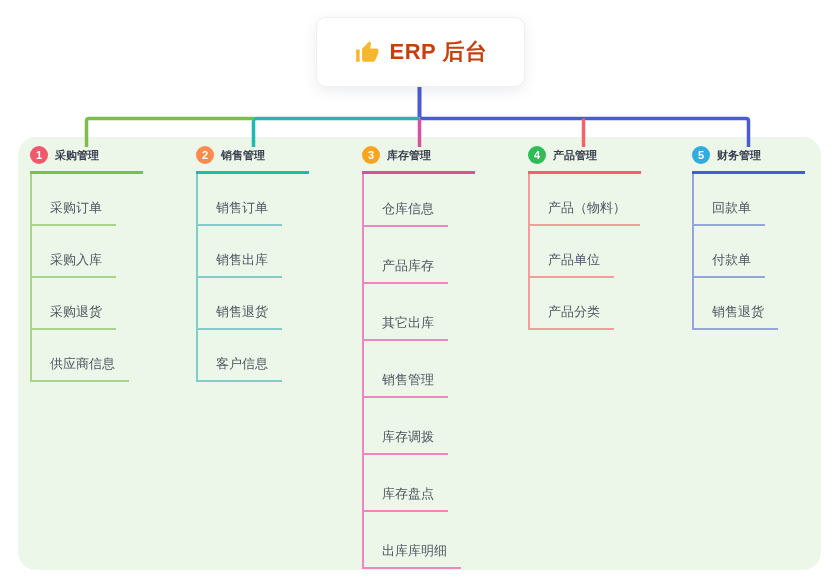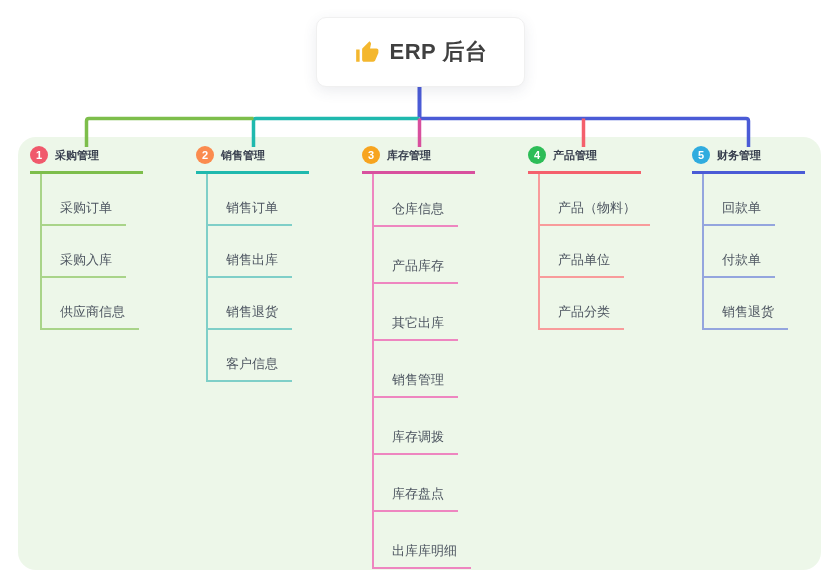--- a/index.html
+++ b/index.html
@@ -10,32 +10,32 @@
          background:#EDF7E9;border-radius:18px;z-index:0;}
 
   
   .wires{position:absolute;left:0;top:0;width:839px;height:588px;z-index:1;pointer-events:none;}
 
   
   .root{position:absolute;left:316px;top:17px;width:207px;height:68px;z-index:2;
         background:#ffffff;border:1px solid #f0f0f0;border-radius:10px;
         box-shadow:0 4px 14px rgba(60,70,100,.10);
         display:flex;align-items:center;justify-content:center;gap:10px;cursor:pointer;}
-  .root-label{font-size:22px;color:#404040;font-weight:600;letter-spacing:.5px;}
+  .root-label{font-size:22px;color:#c2410c;font-weight:600;letter-spacing:.5px;}
   .thumb{width:26px;height:26px;display:block;}
 
   
   .branch{position:absolute;top:146px;width:120px;z-index:2;}
   .branch{--c:#888;--cc:#bbb;--bc:#888;}
   .b-head{display:flex;align-items:center;gap:7px;width:113px;
           padding-bottom:7px;border-bottom:3px solid var(--c);cursor:pointer;}
   .badge{width:18px;height:18px;border-radius:50%;background:var(--bc);flex:0 0 18px;
          color:#fff;font-size:11px;font-weight:bold;display:flex;align-items:center;justify-content:center;}
   .b-title{font-size:11px;color:#39404F;font-weight:600;white-space:nowrap;}
-  .b-kids{margin-left:10px;border-left:2px solid var(--cc);}
+  .b-kids{border-left:2px solid var(--cc);}
   .child{height:52px;box-sizing:border-box;display:flex;align-items:flex-end;
          width:max-content;padding:0 14px 7px 18px;border-bottom:2px solid var(--cc);cursor:pointer;}
   .b3k .child{height:57px;}
   .child:first-child{height:52px;}
   .b3k .child:first-child{height:53px;}
   .child-label{font-size:13px;color:#4D5560;white-space:nowrap;}
 </style>
 </head>
 <body>
 
@@ -63,20 +63,23 @@
     <div class="b-head">
       <span class="badge">1</span>
       <span class="b-title">采购管理</span>
     </div>
     <div class="b-kids">
       <div class="child">
           <span class="child-label">采购订单</span>
         </div>
       <div class="child">
           <span class="child-label">采购入库</span>
+        </div>
+      <div class="child">
+          <span class="child-label">采购退货</span>
         </div>
       <div class="child">
           <span class="child-label">供应商信息</span>
         </div>
     </div>
   </div>
 
   <div class="branch" style="left: 196px; --c: #1FB9AE; --cc: #7FCFC8; --bc: #FB8B4E;">
     <div class="b-head">
       <span class="badge">2</span>

